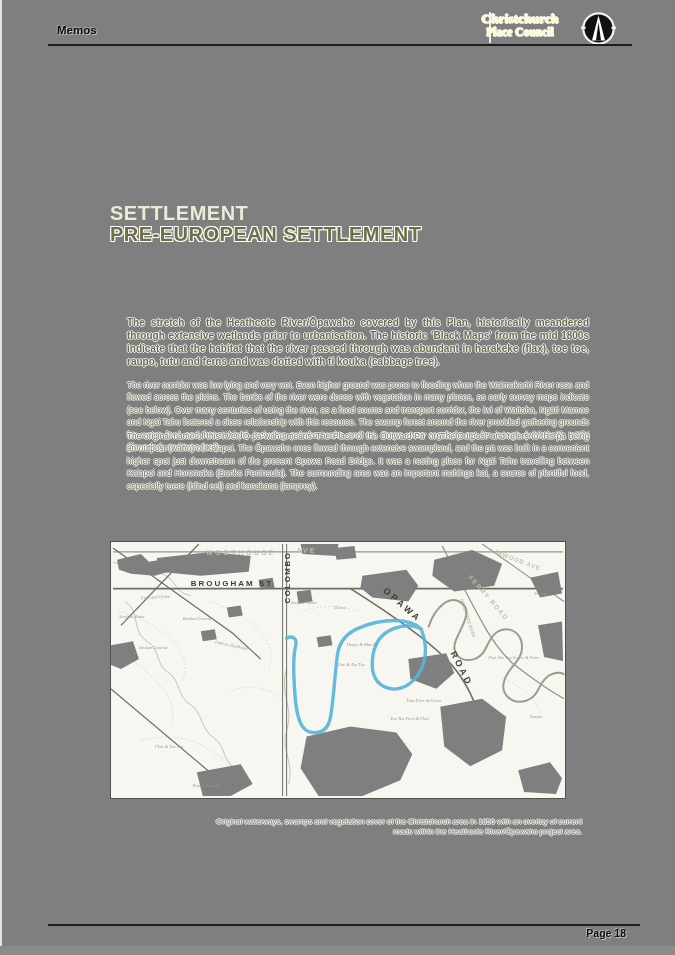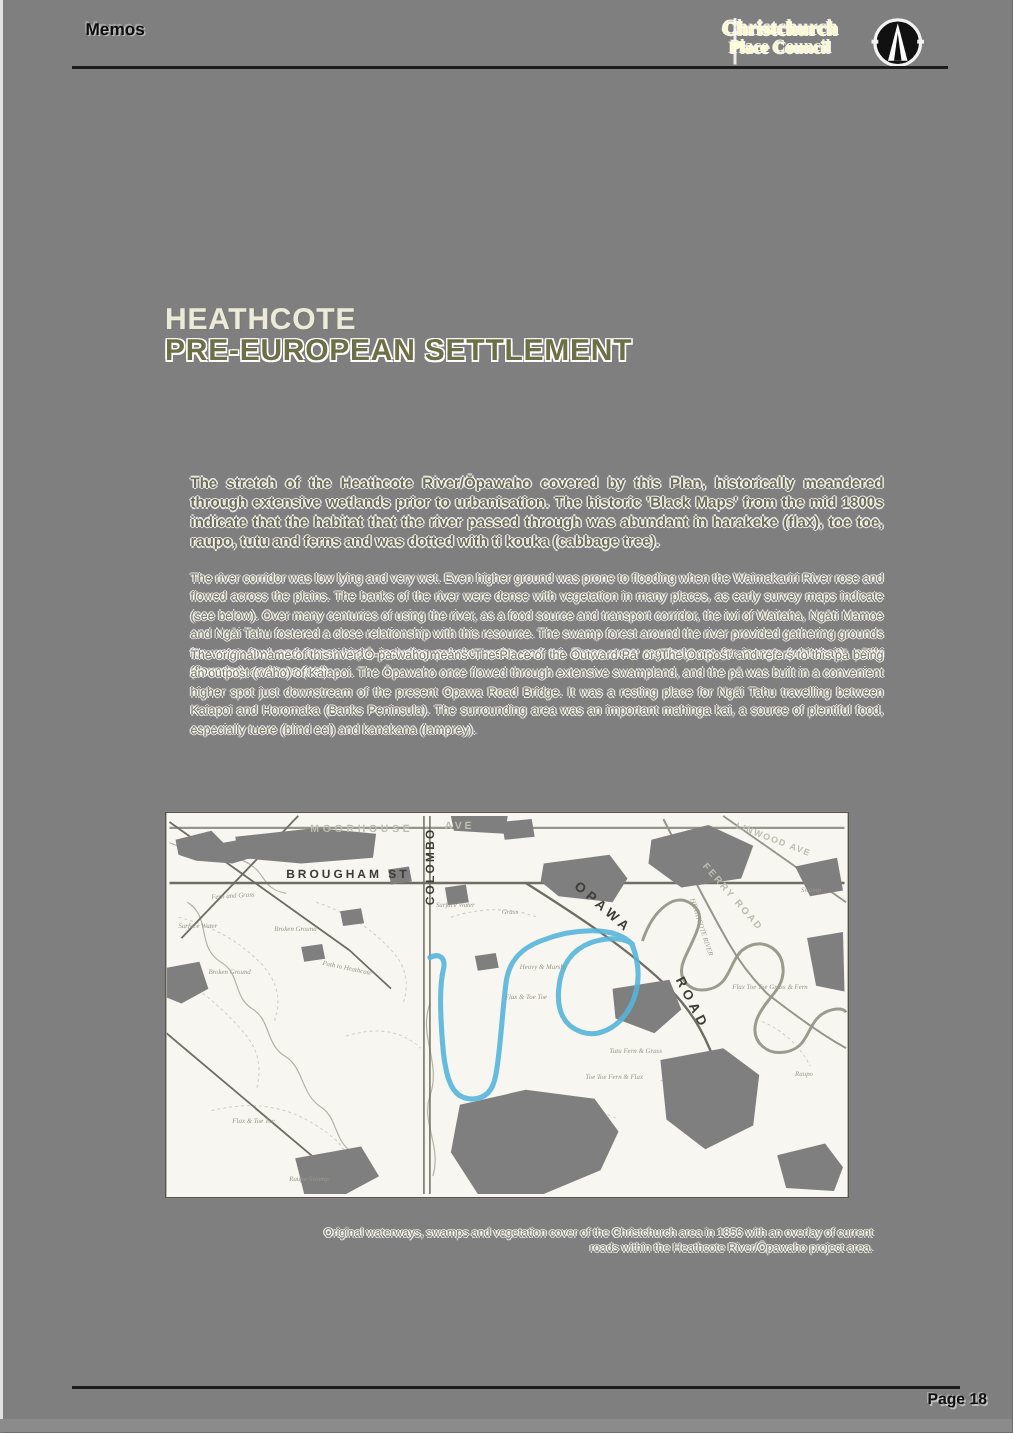--- a/index.html
+++ b/index.html
@@ -2,21 +2,21 @@
 <html><head>
 <meta charset="utf-8">
 <style>
   html,body{margin:0;padding:0;background:#5a5a5a;}
   .page{position:relative;width:675px;height:955px;background:#7f7f7f;overflow:hidden;
         font-family:"Liberation Sans",sans-serif;}
   .left-edge{position:absolute;left:0;top:0;width:2px;height:955px;background:rgba(255,255,255,.78);}
   .bottom-strip{position:absolute;left:0;top:946px;width:675px;height:9px;background:#8b8b8b;}
 
   
-  .memos{position:absolute;left:57px;top:14px;font-size:11.5px;font-weight:bold;color:#0d0d0d;
+  .memos{position:absolute;left:57px;top:24px;font-size:11.5px;font-weight:bold;color:#0d0d0d;
          text-shadow:1px 1px 0 rgba(255,255,255,.45), -1px -1px 0 rgba(255,255,255,.3);}
   .header-rule{position:absolute;left:48px;top:44px;width:584px;height:2px;background:#1c1c1c;}
   .logo-divider{position:absolute;left:489px;top:12px;width:2px;height:31px;background:#ececec;}
   .logo-text{position:absolute;left:472px;top:11px;width:96px;text-align:center;
              font-family:"Liberation Serif",serif;font-weight:bold;color:#fef9c3;
              text-shadow:-1px 0 0 rgba(255,255,255,.9),1px 0 0 rgba(255,255,255,.9),0 -1px 0 rgba(255,255,255,.9),0 1px 0 rgba(255,255,255,.9);}
   .logo-text .l1{font-size:13.5px;line-height:15px;}
   .logo-text .l2{font-size:11.5px;line-height:13px;}
   .logo-mark{position:absolute;left:580px;top:10px;}
 
@@ -38,21 +38,21 @@
 
   
   .map-frame{position:absolute;left:110px;top:541px;width:456px;height:258px;
              border:1px solid #53534b;box-sizing:border-box;background:#f7f6f0;}
   .map-caption{position:absolute;left:196px;top:801px;width:370px;margin:16px;text-align:right;
                font-size:7.6px;line-height:9.6px;color:#85856f;
                text-shadow:-1px 0 0 rgba(255,255,255,.8),1px 0 0 rgba(255,255,255,.8),0 -1px 0 rgba(255,255,255,.8),0 1px 0 rgba(255,255,255,.8);}
 
   
   .footer-rule{position:absolute;left:48px;top:924px;width:592px;height:2px;background:#1c1c1c;}
-  .page-num{position:absolute;right:17px;top:927px;font-size:10.5px;font-weight:bold;color:#111;
+  .page-num{position:absolute;right:49px;top:927px;font-size:10.5px;font-weight:bold;color:#111;
             text-shadow:1px 1px 0 rgba(255,255,255,.5),-1px -1px 0 rgba(255,255,255,.35);}
 
   
   .st{font-family:"Liberation Sans",sans-serif;font-weight:bold;fill:#3e3e36;}
   .stf{font-family:"Liberation Sans",sans-serif;font-weight:bold;fill:#bdbdaf;}
   .hw{font-family:"Liberation Serif",serif;font-style:italic;fill:#9a9a8c;font-size:4.6px;}
   .blob{fill:#7f7f7f;}
   .road{stroke:#6e6e64;fill:none;}
   .roadlt{stroke:#95958a;fill:none;}
   .contour{stroke:#cfcfc2;fill:none;stroke-width:.7;stroke-dasharray:2 2;}
@@ -75,21 +75,21 @@
     <svg width="37" height="37" viewBox="0 0 37 37">
       <circle cx="18.5" cy="18.5" r="15.2" fill="#111" stroke="#f2f2f2" stroke-width="2.2"></circle>
       <rect x="1" y="16.5" width="4.5" height="2.6" fill="#f2f2f2"></rect>
       <rect x="31.5" y="16.5" width="4.5" height="2.6" fill="#f2f2f2"></rect>
       <path d="M18.5,5.5 L25,30.5 L12,30.5 Z" fill="#fff"></path>
       <path d="M18.5,12 L21,30.5 L16,30.5 Z" fill="#111"></path>
     </svg>
   </div>
   <div class="header-rule"></div>
 
-  <h1 class="kicker">HEATHCOTE</h1>
+  <h1 class="kicker">SETTLEMENT</h1>
   <h2 class="title">PRE-EUROPEAN SETTLEMENT</h2>
 
   <p class="para intro">The stretch of the Heathcote River/Ōpawaho covered by this Plan, historically meandered through extensive wetlands prior to urbanisation. The historic 'Black Maps' from the mid 1800s indicate that the habitat that the river passed through was abundant in harakeke (flax), toe toe, raupo, tutu and ferns and was dotted with ti kouka (cabbage tree).</p>
   <p class="para bodytxt body1">The river corridor was low lying and very wet. Even higher ground was prone to flooding when the Waimakariri River rose and flowed across the plains. The banks of the river were dense with vegetation in many places, as early survey maps indicate (see below). Over many centuries of using the river, as a food source and transport corridor, the iwi of Waitaha, Ngāti Mamoe and Ngāi Tahu fostered a close relationship with this resource. The swamp forest around the river provided gathering grounds for water fowl and forest birds, including pukeko, weka and tui. Traps were regularly set for inanga (whitebait), pātiki (flounder), and tuna (eel).</p>
   <p class="para bodytxt body2">The original name of this river, Ō-pa-waho means 'The Place of the Outward Pā' or 'The Outpost' and refers to this pā being an outpost (waho) of Kaiapoi. The Ōpawaho once flowed through extensive swampland, and the pā was built in a convenient higher spot just downstream of the present Opawa Road Bridge. It was a resting place for Ngāi Tahu travelling between Kaiapoi and Horomaka (Banks Peninsula). The surrounding area was an important mahinga kai, a source of plentiful food, especially tuere (blind eel) and kanakana (lamprey).</p>
 
   <div class="map-frame">
     <svg width="454" height="256" viewBox="0 0 455 258" preserveAspectRatio="none">
       <rect x="0" y="0" width="455" height="258" fill="#f7f6f0"></rect>
 

